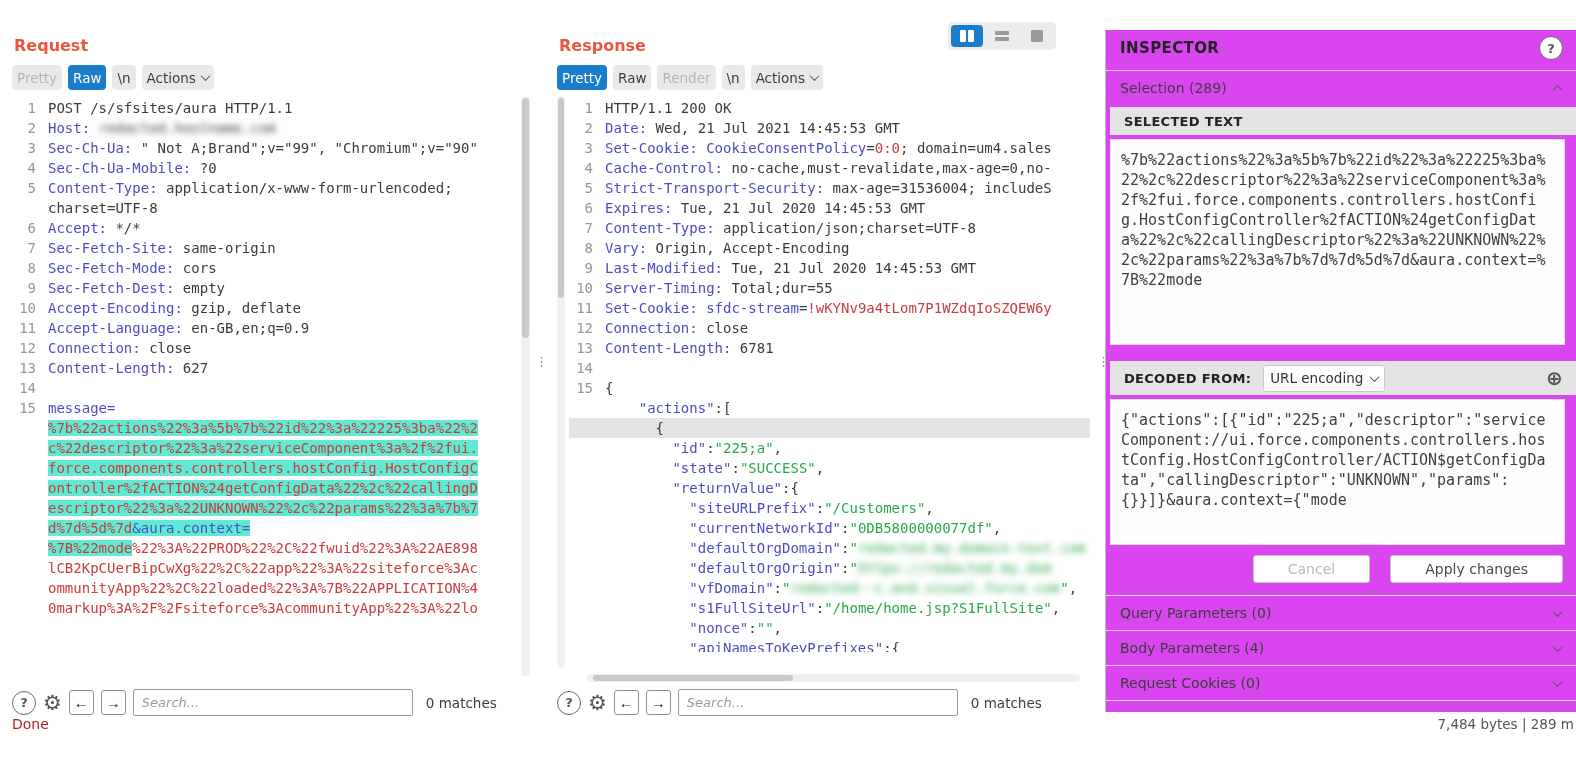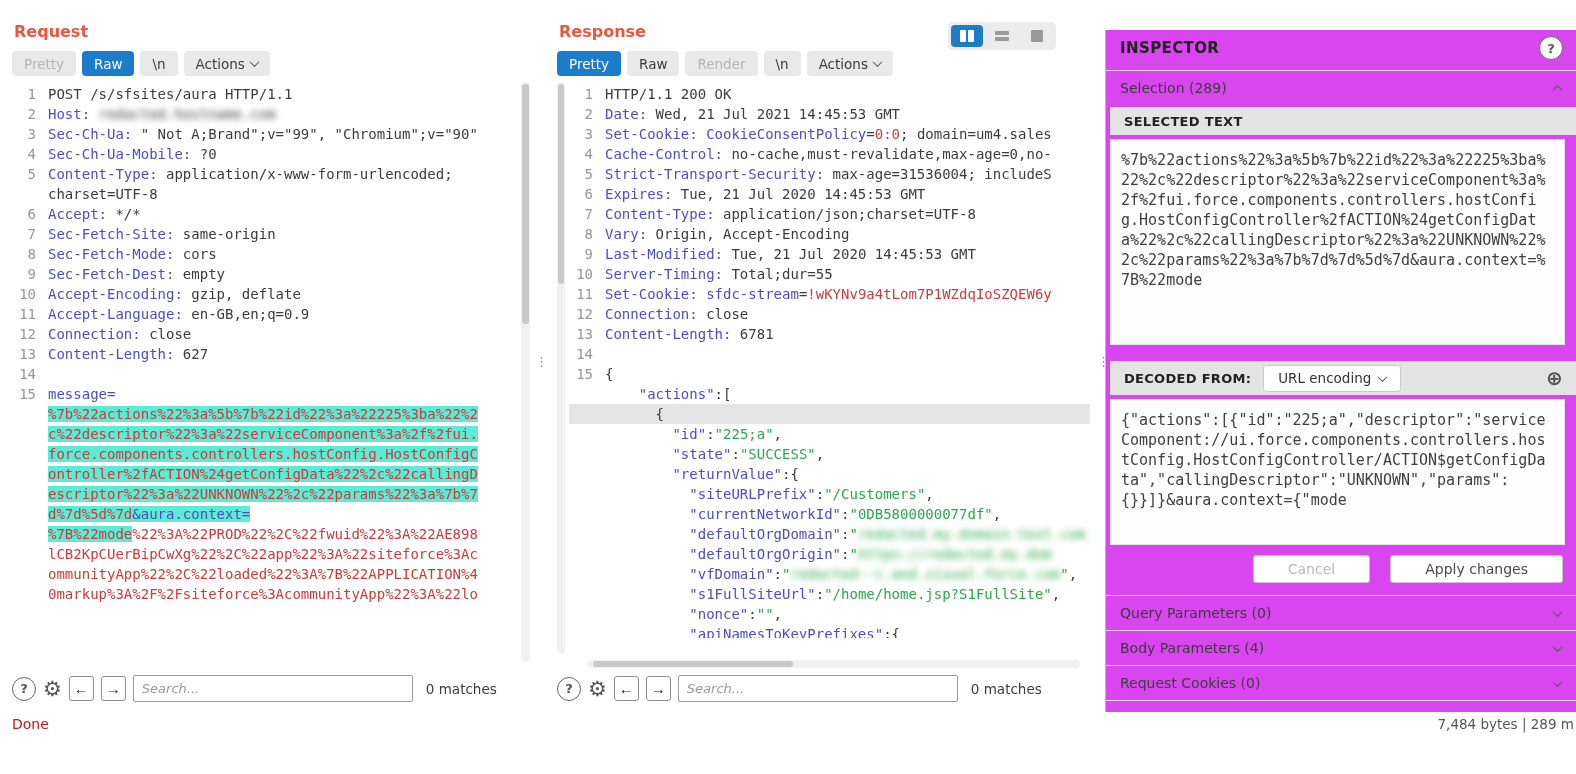--- a/index.html
+++ b/index.html
@@ -1,26 +1,26 @@
 <!DOCTYPE html>
 <html><head>
 <meta charset="utf-8">
 <style>
   html,body{margin:0;padding:0;background:#ffffff;}
   body{font-family:"DejaVu Sans","Liberation Sans",sans-serif;color:#333;}
   .stage{position:relative;width:1576px;height:774px;background:#fff;overflow:hidden;}
 
   
-  .pane{position:absolute;top:18px;height:688px;}
+  .pane{position:absolute;top:32px;height:688px;}
   .pane-request{left:12px;width:518px;}
   .pane-response{left:557px;width:533px;}
   .pane-title{font-size:16px;font-weight:bold;color:#e9573d;margin:4px 0 10px 2px;}
   .tabbar{display:flex;align-items:center;gap:6px;margin:0 0 8px 0;}
   .tab{font-family:inherit;font-size:13.5px;border:none;background:#e9e9e9;color:#3c3c3c;
-       height:25px;padding:0 12px;border-radius:4px;cursor:pointer;display:inline-flex;align-items:center;gap:6px;}
+       height:25px;padding:0 5px;border-radius:4px;cursor:pointer;display:inline-flex;align-items:center;gap:6px;}
   .tab.selected{background:#1b7dca;color:#fff;}
   .tab.disabled{color:#b5b5b5;}
   .tab .chev{border-color:#555;}
 
   .chev{display:inline-block;width:6px;height:6px;border-right:1.8px solid #555;
         border-bottom:1.8px solid #555;transform:rotate(45deg) translate(-1px,-1px);}
   .chev.up{transform:rotate(-135deg) translate(-1px,-1px);}
 
   
   .editor{position:relative;font-family:"DejaVu Sans Mono","Liberation Mono",monospace;
@@ -82,21 +82,21 @@
   .gray-bar{background:#e3e3e3;height:28px;display:flex;align-items:center;gap:10px;
             padding:0 10px 0 14px;margin:2px 0 0 4px;font-size:13px;font-weight:bold;color:#222;
             letter-spacing:0.3px;}
   .insp-box{margin:4px 12px 0 4px;background:#fdfdfd;border:1px solid #e2e2e2;
             font-family:"DejaVu Sans Mono","Liberation Mono",monospace;font-size:15px;line-height:20px;
             color:#3f3f3f;padding:10px 10px;word-break:break-all;white-space:pre-wrap;}
   .box-selected{height:184px;overflow:hidden;}
   .box-decoded{height:124px;overflow:hidden;}
   .decoded-bar{margin-top:16px;height:34px;display:flex;align-items:center;gap:12px;}
   .dropdown{background:#fff;border:1px solid #c9c9c9;border-radius:3px;height:25px;
-            display:inline-flex;align-items:center;gap:8px;padding:0 14px;font-size:13.5px;
+            display:inline-flex;align-items:center;gap:8px;padding:0 6px;font-size:13.5px;
             font-weight:normal;color:#333;cursor:pointer;letter-spacing:0;}
   .plus-icon{margin-left:auto;margin-right:4px;font-size:20px;color:#555;cursor:pointer;line-height:20px;}
   .btn-row{display:flex;justify-content:flex-end;gap:12px;margin:10px 14px 12px 0;}
   .insp-btn{height:28px;border:1px solid #c4c4c4;border-radius:3px;background:#fff;
             font-family:inherit;font-size:14px;padding:0 34px;cursor:pointer;}
   .btn-cancel{color:#b9b9b9;}
   .btn-apply{color:#4a4a4a;margin-left:8px;}
 
   .status-left{position:absolute;left:12px;top:716px;font-size:14px;color:#b91c1c;}
   .bytes-info{position:absolute;right:2px;top:716px;font-size:13.5px;color:#555;white-space:nowrap;}

